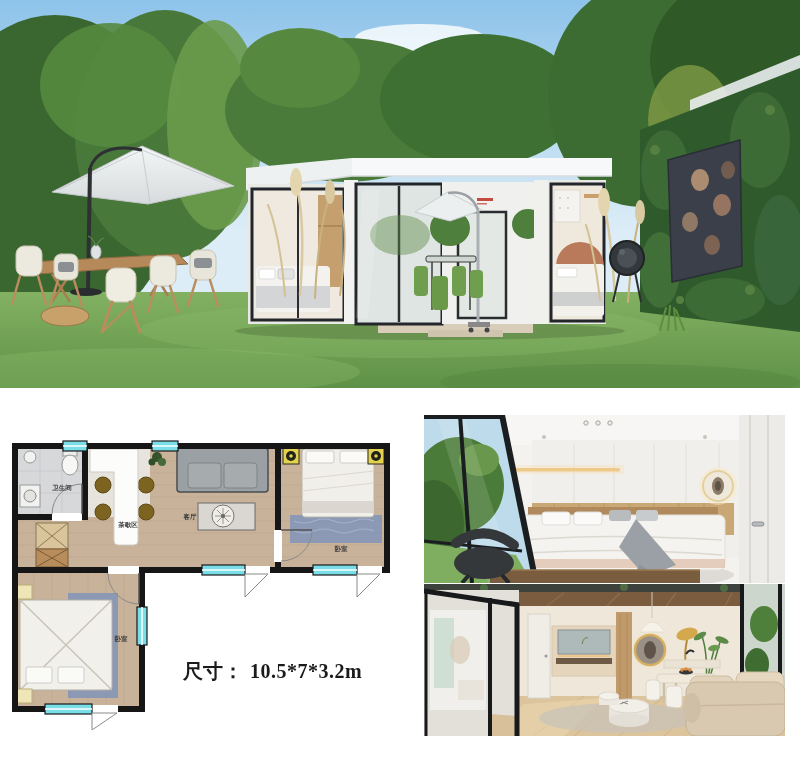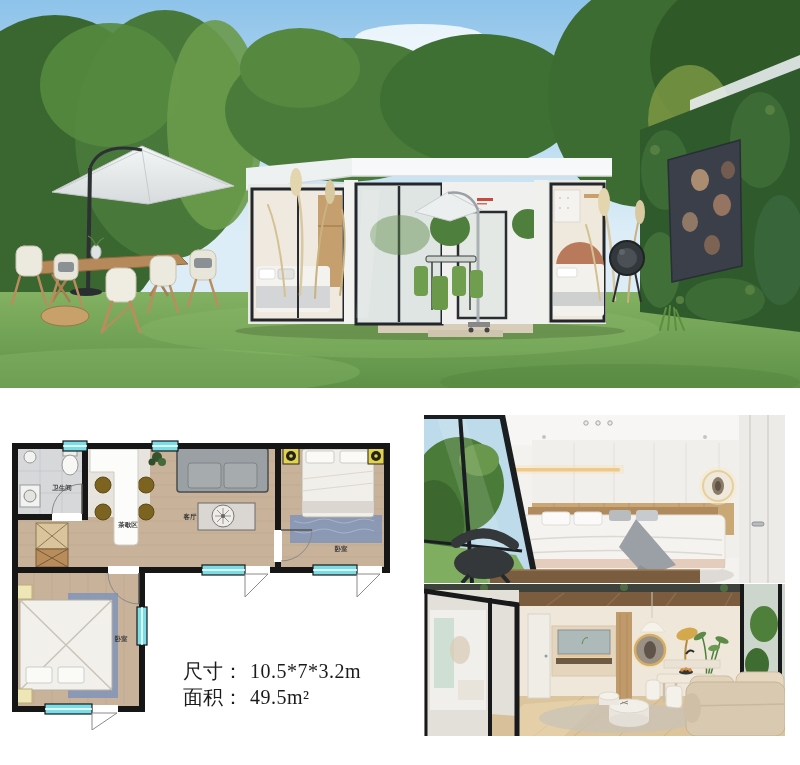--- a/index.html
+++ b/index.html
@@ -4,21 +4,21 @@
 <style>
   html,body{margin:0;padding:0;background:#ffffff;}
   .page{position:relative;width:800px;height:765px;background:#ffffff;overflow:hidden;
         font-family:"Liberation Sans","DejaVu Sans",sans-serif;}
   .abs{position:absolute;}
   #hero{left:0;top:0;width:800px;height:388px;}
   #floorplan{left:12px;top:437px;width:380px;height:293px;}
   #photo-bedroom{left:424px;top:415px;width:361px;height:168px;}
   #photo-living{left:424px;top:584px;width:361px;height:152px;}
   .specs{left:183px;top:658px;color:#1b1b1b;
-         font-family:"Liberation Serif","DejaVu Serif",serif;font-weight:400;}
+         font-family:"Liberation Serif","DejaVu Serif",serif;font-weight:700;}
   .spec-row{font-size:20px;line-height:26px;white-space:nowrap;}
   .spec-row .val{margin-left:7px;letter-spacing:0.5px;}
   .plan-label{font-family:"Liberation Sans","DejaVu Sans",sans-serif;font-size:6.5px;
               font-weight:600;fill:#3a3a3a;text-anchor:middle;}
 </style>
 </head>
 <body>
 
 <div class="page">
 
@@ -525,18 +525,15 @@
       <line x1="66" y1="14" x2="66" y2="152" stroke="#17191b" stroke-width="4"></line>
       <line x1="93" y1="20" x2="93" y2="152" stroke="#17191b" stroke-width="5"></line>
       <line x1="0" y1="7" x2="95" y2="21" stroke="#17191b" stroke-width="5"></line>
     </g>
   </svg>
 
   <div class="specs abs">
     <div class="spec-row">
       <span>尺寸：</span><span class="val">10.5*7*3.2m</span>
     </div>
-    <div class="spec-row">
-      <span>面积：</span><span class="val">49.5m²</span>
-    </div>
   </div>
 
 </div>
 
 </body></html>

